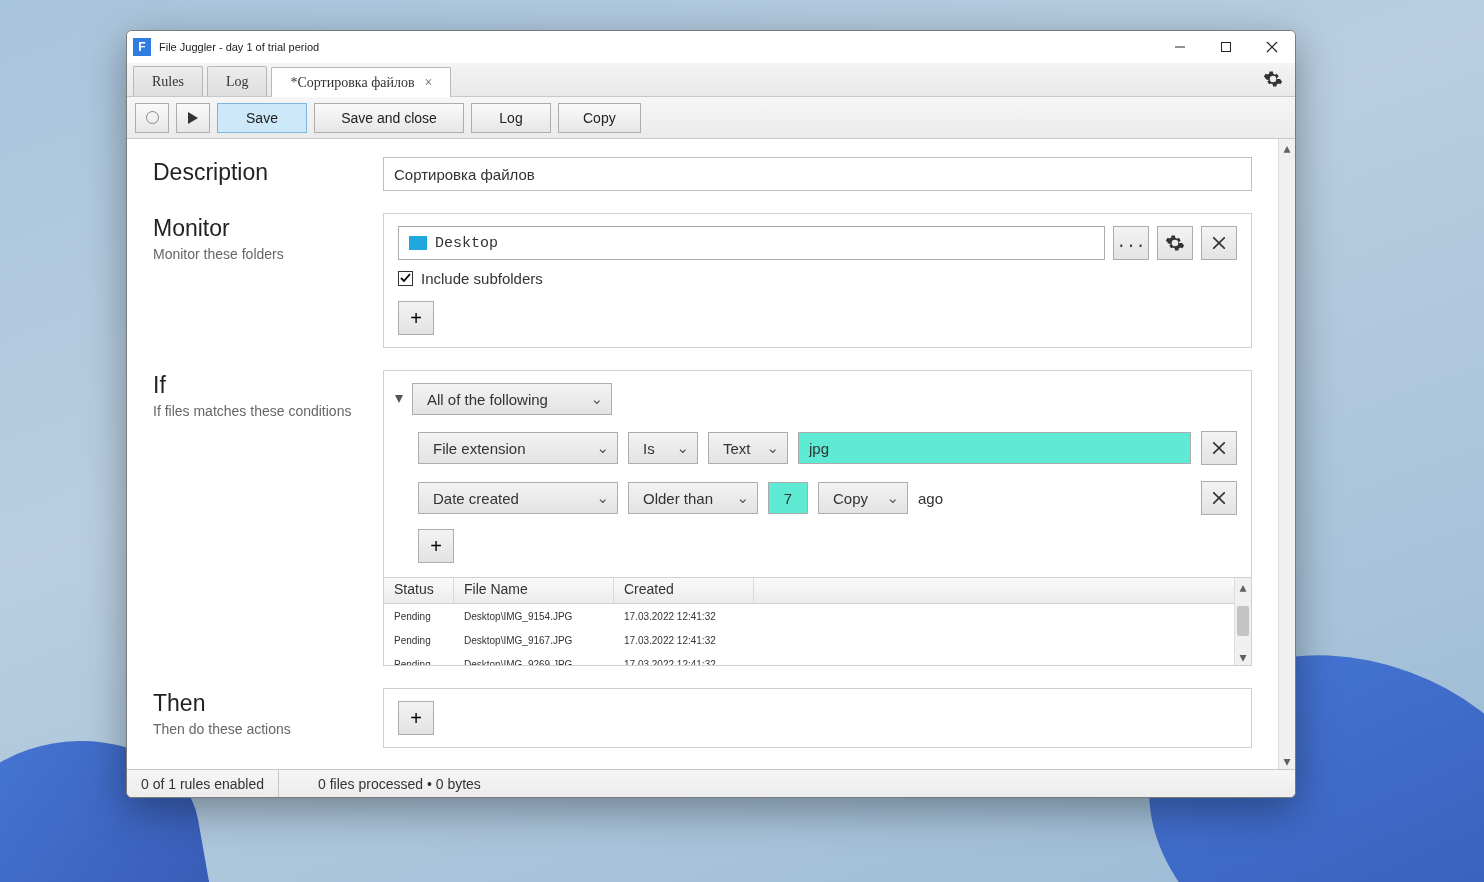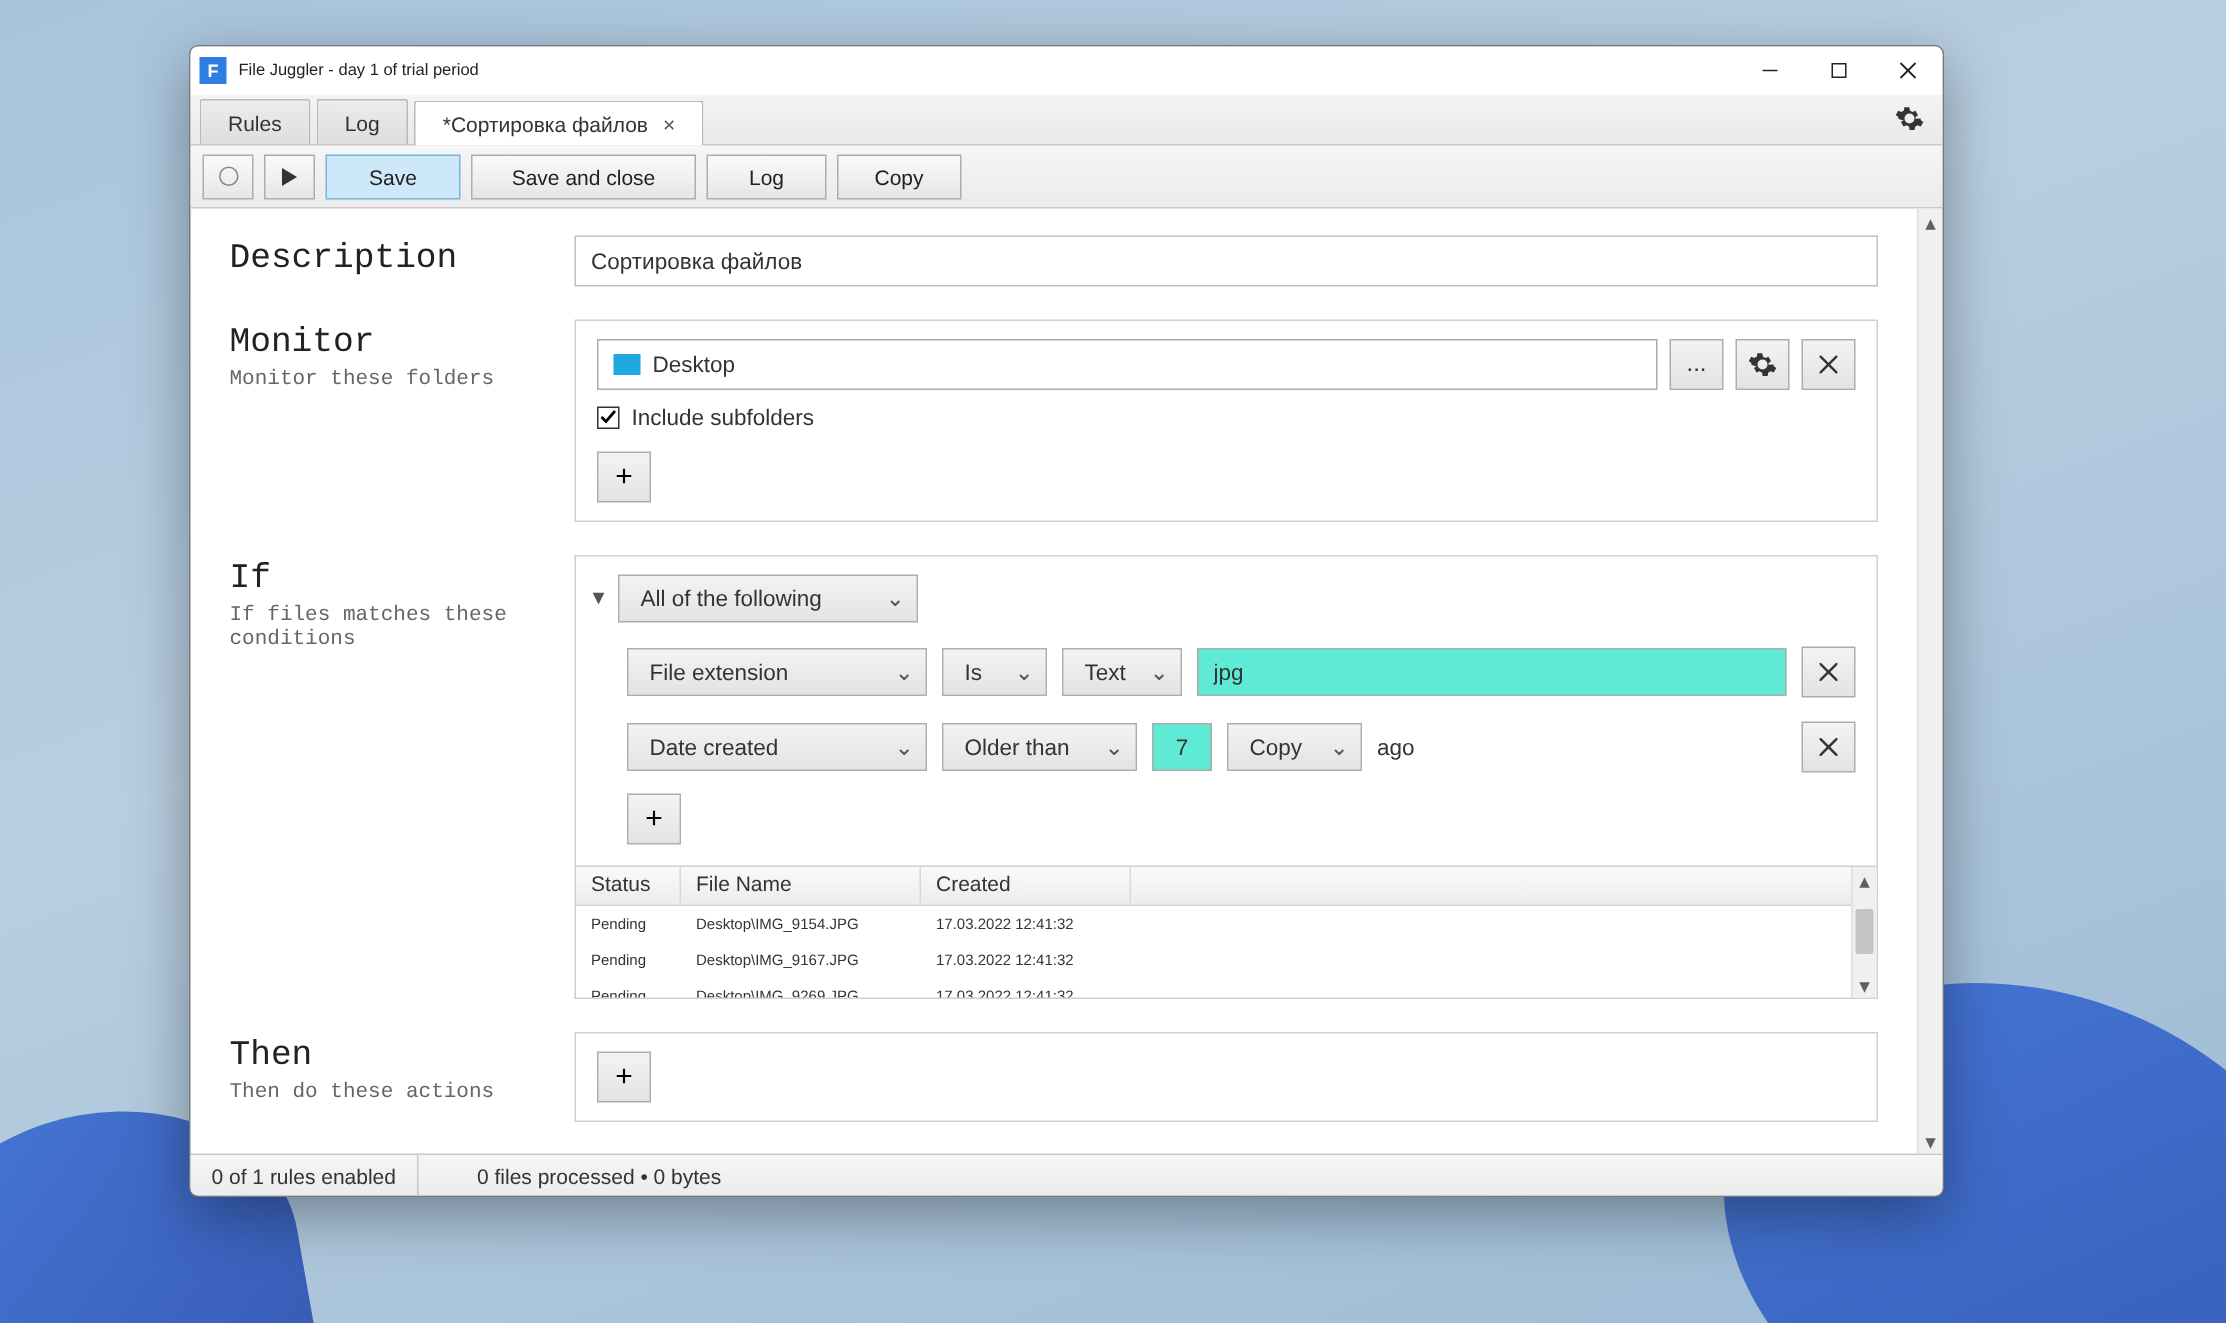--- a/index.html
+++ b/index.html
@@ -50,20 +50,21 @@
 .win-btn svg { overflow: visible; }
 
 
 .tabstrip {
   height: 34px;
   background: linear-gradient(#f4f4f4, #e9e9e9);
   border-bottom: 1px solid #c8c8c8;
   display: flex; align-items: flex-end;
   position: relative;
   padding-left: 4px;
+  font-family: Liberation Serif, serif;
 }
 .tab {
   height: 30px; padding: 0 18px;
   display: flex; align-items: center; gap: 10px;
   border: 1px solid #b8b8b8; border-bottom: none;
   background: linear-gradient(#ececec, #dedede);
   margin-right: 2px; margin-left: 2px;
   font-size: 14px; color: #333;
   border-radius: 2px 2px 0 0;
   cursor: pointer;
@@ -118,21 +119,21 @@
   position: absolute; left:0; right:0; height:17px;
   display:flex;align-items:center;justify-content:center;
   color:#606060; cursor:pointer;
 }
 .vscroll .arrow.up{top:0;} .vscroll .arrow.down{bottom:0;}
 
 .section {
   display: flex; gap: 20px; margin-bottom: 22px;
 }
 .section-label {
-  width: 210px; padding-top: 2px; font-family: Liberation Mono, monospace;
+  width: 210px; padding-top: 2px;
 }
 .section-label h2 {
   font-size: 23px; font-weight: 400; color: #222;
 }
 .section-label .sub {
   font-size: 14px; color: #666; margin-top: 4px;
 }
 .section-body {
   flex: 1;
 }
@@ -143,21 +144,21 @@
   font-size: 15px; font-family: inherit; color: #333;
 }
 
 .panel {
   border: 1px solid #d0d0d0;
   padding: 12px 14px;
   background: #fff;
 }
 
 .monitor-row {
-  display: flex; gap: 8px; align-items: flex-end;
+  display: flex; gap: 8px; align-items: flex-end; font-family: Liberation Mono, monospace;
 }
 .folder-box {
   flex: 1; height: 34px; border: 1px solid #acacac;
   display: flex; align-items: center; padding: 0 10px; gap: 8px;
   font-size: 15px; color: #333; background:#fff;
 }
 .folder-icon {
   width: 18px; height: 14px; background: #1fa8e0;
   position: relative;
 }

